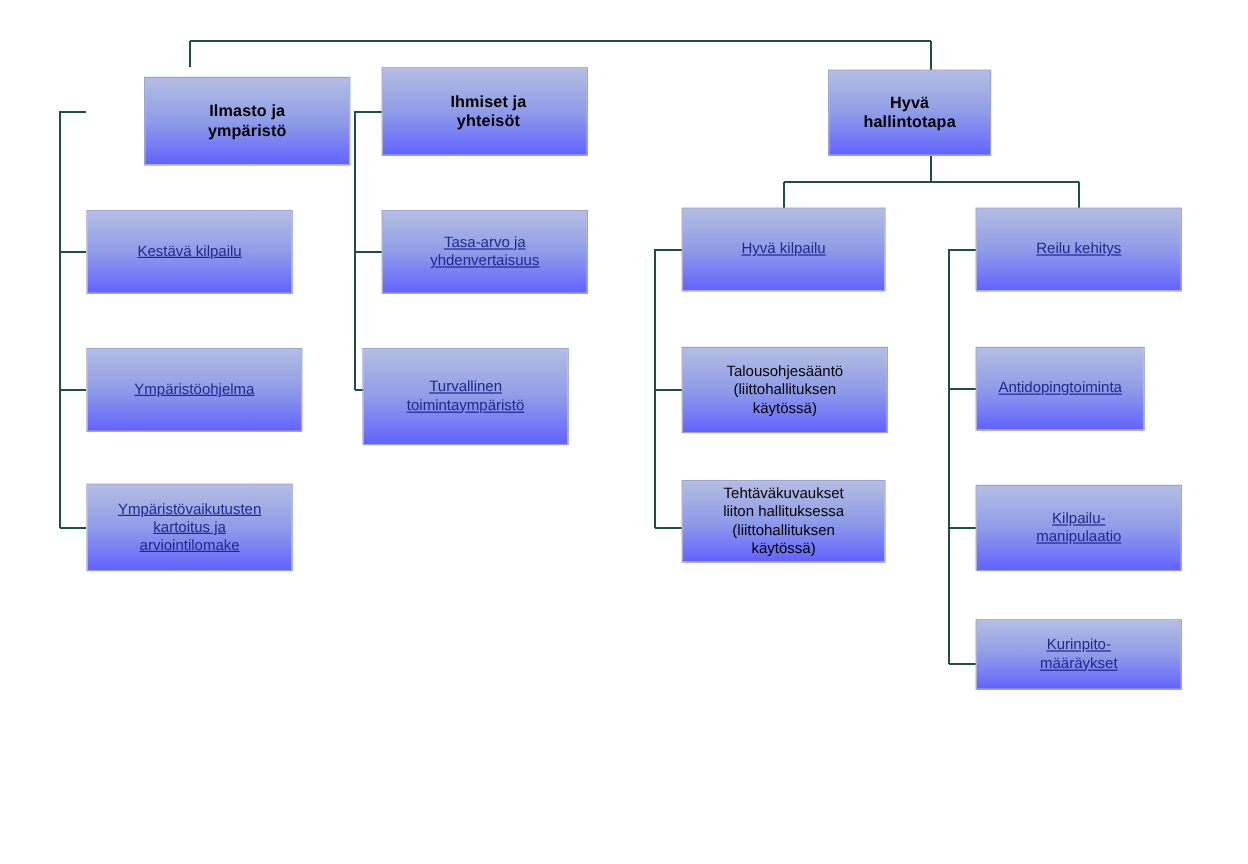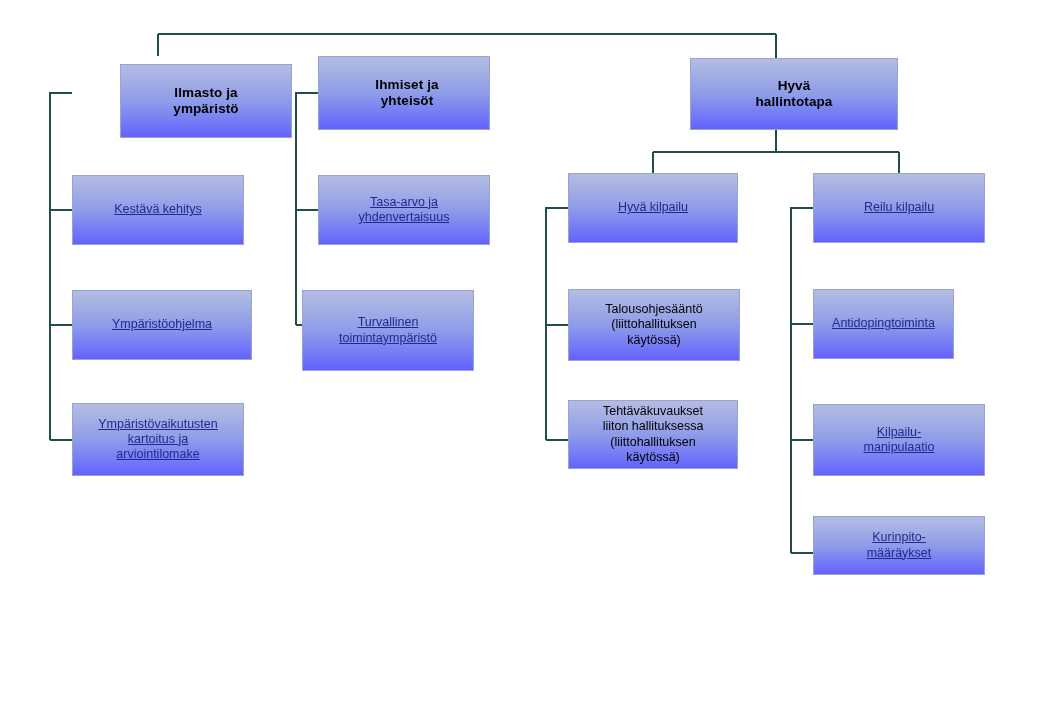--- a/index.html
+++ b/index.html
@@ -80,51 +80,51 @@
       <path d="M791,440 H813"></path>
       <path d="M791,553 H813"></path>
     </g>
   </svg>
 
   <div id="nodes">
       <div class="node root" style="left: 72px; top: 64px; width: 172px; height: 74px; margin-left: 48px;">
         <span class="txt">Ilmasto ja<br>ympäristö</span>
       </div>
       <div class="node link" style="left: 72px; top: 175px; width: 172px; height: 70px;">
-        <span class="txt">Kestävä kehitys</span>
+        <span class="txt">Kestävä kilpailu</span>
       </div>
       <div class="node link" style="left: 72px; top: 290px; width: 180px; height: 70px;">
         <span class="txt">Ympäristöohjelma</span>
       </div>
       <div class="node link" style="left: 72px; top: 403px; width: 172px; height: 73px;">
         <span class="txt">Ympäristövaikutusten<br>kartoitus ja<br>arviointilomake</span>
       </div>
       <div class="node root" style="left: 318px; top: 56px; width: 172px; height: 74px; padding-left: 12px;">
         <span class="txt">Ihmiset ja<br>yhteisöt</span>
       </div>
       <div class="node link" style="left: 318px; top: 175px; width: 172px; height: 70px;">
         <span class="txt">Tasa-arvo ja<br>yhdenvertaisuus</span>
       </div>
       <div class="node link" style="left: 302px; top: 290px; width: 172px; height: 81px;">
         <span class="txt">Turvallinen<br>toimintaympäristö</span>
       </div>
-      <div class="node root" style="left: 690px; top: 58px; width: 208px; height: 72px;">
+      <div class="node root" style="left: 690px; top: 58px; width: 136px; height: 72px;">
         <span class="txt">Hyvä<br>hallintotapa</span>
       </div>
       <div class="node link" style="left: 568px; top: 173px; width: 170px; height: 70px;">
         <span class="txt">Hyvä kilpailu</span>
       </div>
       <div class="node plain" style="left: 568px; top: 289px; width: 172px; height: 72px;">
         <span class="txt">Talousohjesääntö<br>(liittohallituksen<br>käytössä)</span>
       </div>
       <div class="node plain" style="left: 568px; top: 400px; width: 170px; height: 69px;">
         <span class="txt">Tehtäväkuvaukset<br>liiton hallituksessa<br>(liittohallituksen<br>käytössä)</span>
       </div>
       <div class="node link" style="left: 813px; top: 173px; width: 172px; height: 70px;">
-        <span class="txt">Reilu kilpailu</span>
+        <span class="txt">Reilu kehitys</span>
       </div>
       <div class="node link" style="left: 813px; top: 289px; width: 141px; height: 70px;">
         <span class="txt">Antidopingtoiminta</span>
       </div>
       <div class="node link" style="left: 813px; top: 404px; width: 172px; height: 72px;">
         <span class="txt">Kilpailu-<br>manipulaatio</span>
       </div>
       <div class="node link" style="left: 813px; top: 516px; width: 172px; height: 59px;">
         <span class="txt">Kurinpito-<br>määräykset</span>
       </div>

